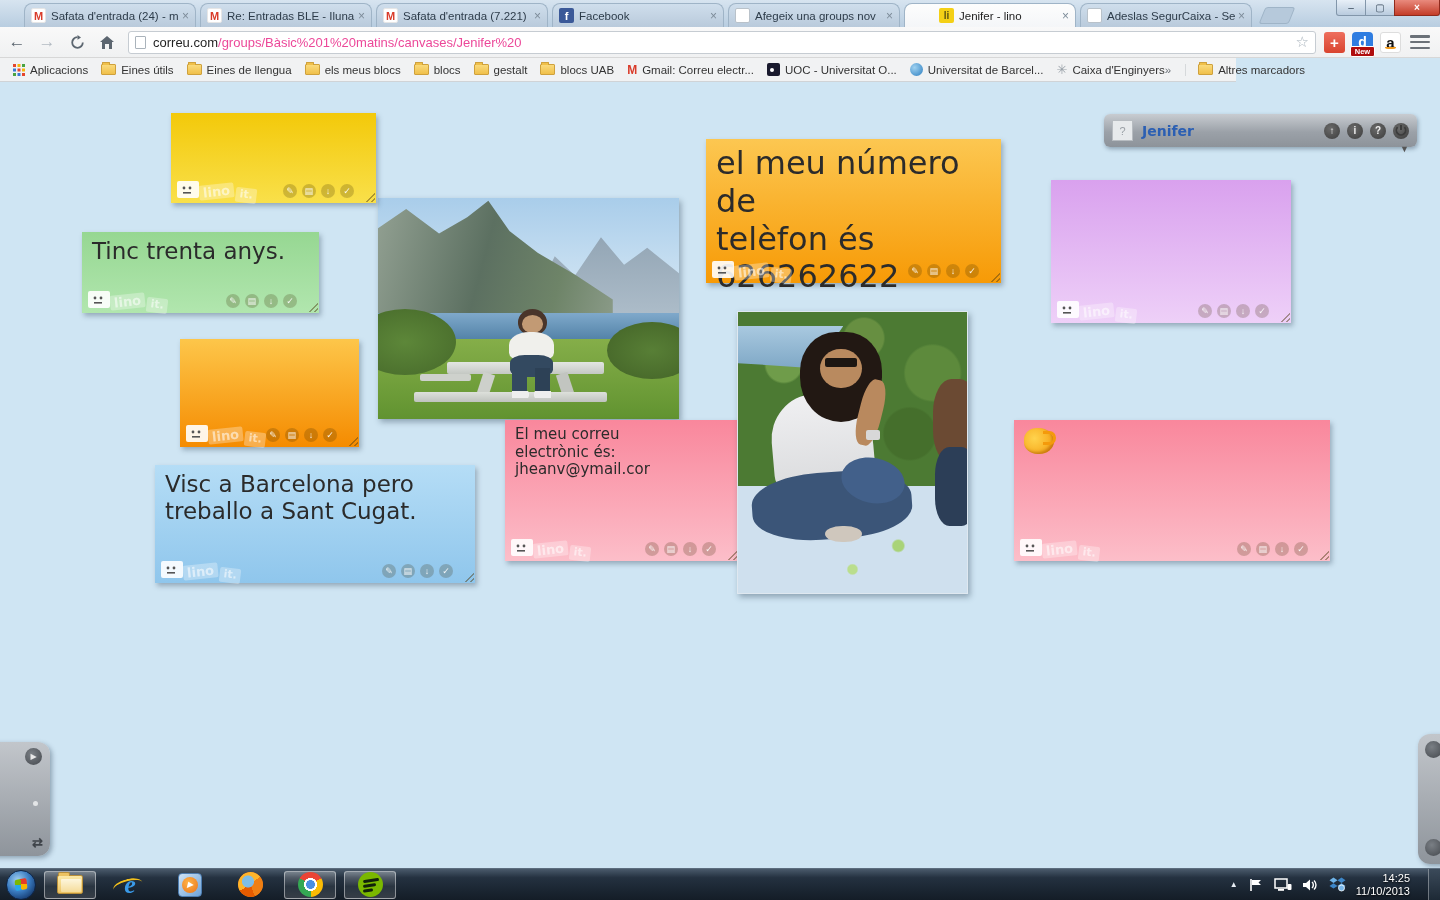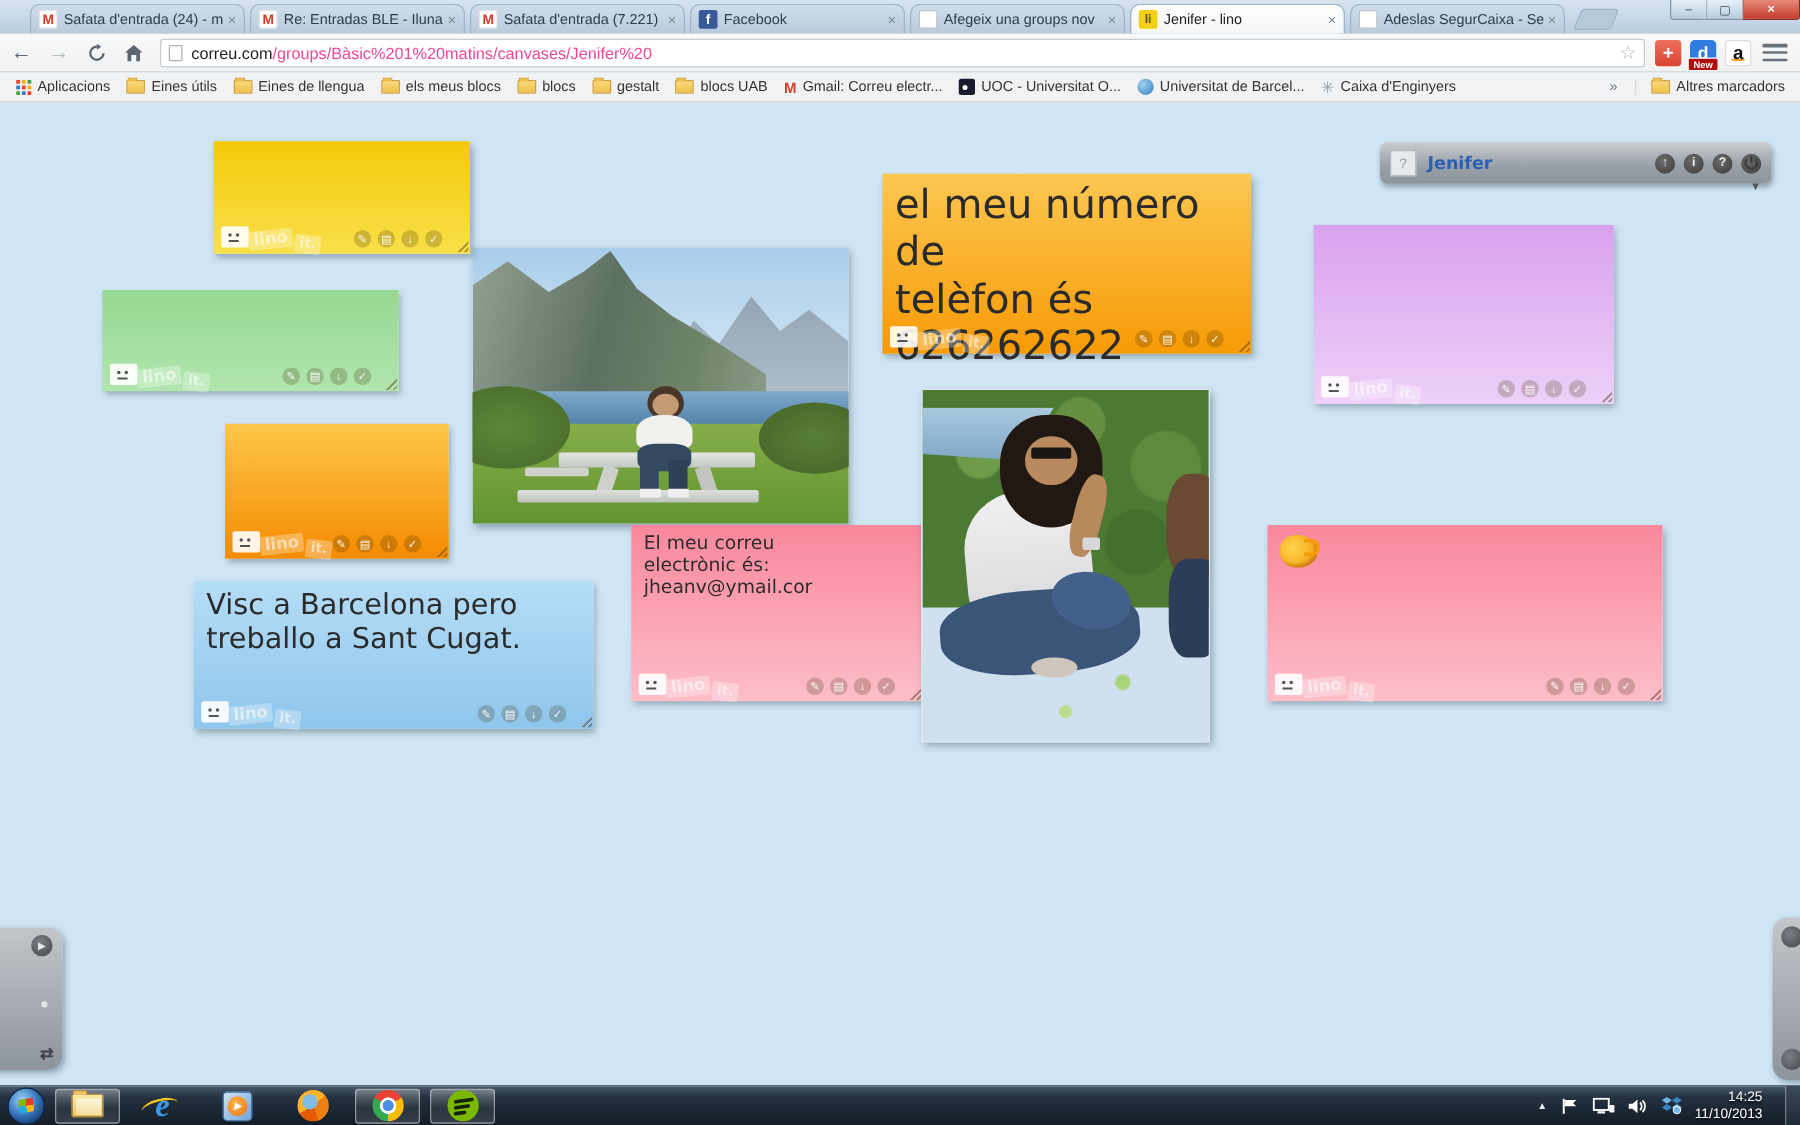--- a/index.html
+++ b/index.html
@@ -12,21 +12,21 @@
   .tab { position:absolute; top:3px; height:24px; width:172px; border-radius:8px 8px 0 0;
     background:linear-gradient(#cfdeec,#b9cadb); border:1px solid #9fb4c7; border-bottom:none;
     display:flex; align-items:center; padding:0 6px; font-size:11.5px; color:#2d3c4a; }
   .tab.active { background:linear-gradient(#fdfdfd,#f4f6f8); z-index:5; color:#222; }
   .tab .title { flex:1; overflow:hidden; white-space:nowrap; margin-left:5px; }
   .tab .close { font-size:12px; color:#7d8c99; margin-left:3px; cursor:default; line-height:10px; }
   .fav { width:15px; height:15px; border-radius:2px; display:flex; align-items:center; justify-content:center;
     font-weight:bold; font-size:11px; flex:none; }
   .fav.gmail { background:#fff; color:#d93b2a; border:1px solid #e6e6e6;}
   .fav.fb { background:#3b5998; color:#fff; }
-  .fav.lino { background:#f4d016; color:#5b5312; font-size:10px;}
+  .fav.lino { background:#f4d016; color:#5b5312; font-size:10px;margin-left:28px;}
   .fav.page { background:#fff; border:1px solid #b9c2ca; color:#b9c2ca; }
   .winbtns { position:absolute; top:0; right:0; display:flex; z-index:9;}
   .winbtn { height:16px; border:1px solid #8296aa; border-top:none; background:linear-gradient(#e8f0f8,#b9cbde);
     color:#3a4b5c; font-size:10px; display:flex; align-items:center; justify-content:center; }
   .winbtn.min{ width:30px; border-radius:0 0 0 3px;}
   .winbtn.max{ width:28px; border-left:none; border-right:none;}
   .winbtn.cls{ width:46px; background:linear-gradient(#e98a7d,#c33c28); color:#fff; border-color:#8f2a1c; border-radius:0 0 3px 0; font-weight:bold;}
   .newtab { position:absolute; top:7px; height:17px; width:30px; background:#b6c9db; border:1px solid #9fb4c7;
     transform:skewX(-22deg); border-radius:3px; }
 
@@ -46,21 +46,21 @@
   .ext.plus { background:linear-gradient(#ee6f5e,#d9442f); color:#fff; font-size:15px;}
   .ext.dz { background:#2f7de1; color:#fff; font-size:14px; border-radius:4px;}
   .ext .badge { position:absolute; bottom:-4px; left:-2px; right:-2px; background:#b00d0d; color:#fff;
     font-size:7.5px; text-align:center; border-radius:2px; border:1px solid #fff; font-weight:bold;}
   .ext.amz { background:#fff; border:1px solid #ddd; color:#111; font-size:15px;}
   .ext.amz i { position:absolute; bottom:3px; left:4px; right:4px; height:3px; border-bottom:2px solid #f0981b;
     border-radius:0 0 60% 60%; }
   #menu-ic { width:20px; height:14px; margin:0 10px 0 2px; display:flex; flex-direction:column; justify-content:space-between;}
   #menu-ic i { height:2.5px; background:#6b7178; border-radius:1px;}
 
-  #bookmarks { position:absolute; top:58px; left:0; width:1440px; height:24px; background:#f1f2f3;
+  #bookmarks { position:absolute; top:58px; left:0; width:1236px; height:24px; background:#f1f2f3;
     border-bottom:1px solid #d0d3d6; display:flex; align-items:center; font-size:11.5px; color:#333; }
   .bm { display:flex; align-items:center; margin-left:13px; white-space:nowrap; }
   .bm .folder { width:15px; height:11px; background:linear-gradient(#fada7c,#f0c04a); border:1px solid #cfa13c;
     border-radius:1px; margin-right:5px; position:relative;}
   .bm .folder:before { content:""; position:absolute; top:-3px; left:0; width:6px; height:2px;
     background:#f0c04a; border:1px solid #cfa13c; border-bottom:none; border-radius:1px 1px 0 0;}
   .bm .grid { width:12px; height:12px; margin-right:5px; position:relative;}
   .bm .grid i{ position:absolute; width:3px; height:3px; background:#e4452c;
     box-shadow:4.5px 0 #f7b50c, 9px 0 #4aa341, 0 4.5px #3a78d6, 4.5px 4.5px #e4452c, 9px 4.5px #f7b50c, 0 9px #4aa341, 4.5px 9px #3a78d6, 9px 9px #e4452c;}
   .bm .gm { color:#d93b2a; font-weight:bold; margin-right:5px; font-size:12px;}
@@ -393,20 +393,21 @@
       <div class="tools">
         <span class="tool">✎</span>
         <span class="tool">▤</span>
         <span class="tool">↓</span>
         <span class="tool">✓</span>
       </div>
       <span class="grip"></span>
     </div>
 
     <div class="note" style="left: 82px; top: 150px; width: 237px; height: 81px; background: linear-gradient(rgb(150, 215, 146), rgb(177, 230, 174));">
+      <div class="txt" style="font-size:23px">Tinc trenta anys.</div>
       <div class="wm">
           <b>lino</b>
           <b>it.</b>
         </div>
       <span class="tag">
           <svg width="14" height="10">
             <circle cx="3" cy="3" r="1.4" fill="#555"></circle>
             <circle cx="9" cy="3" r="1.4" fill="#555"></circle>
             <rect x="2" y="7" width="8" height="1.6" fill="#555"></rect>
           </svg>

